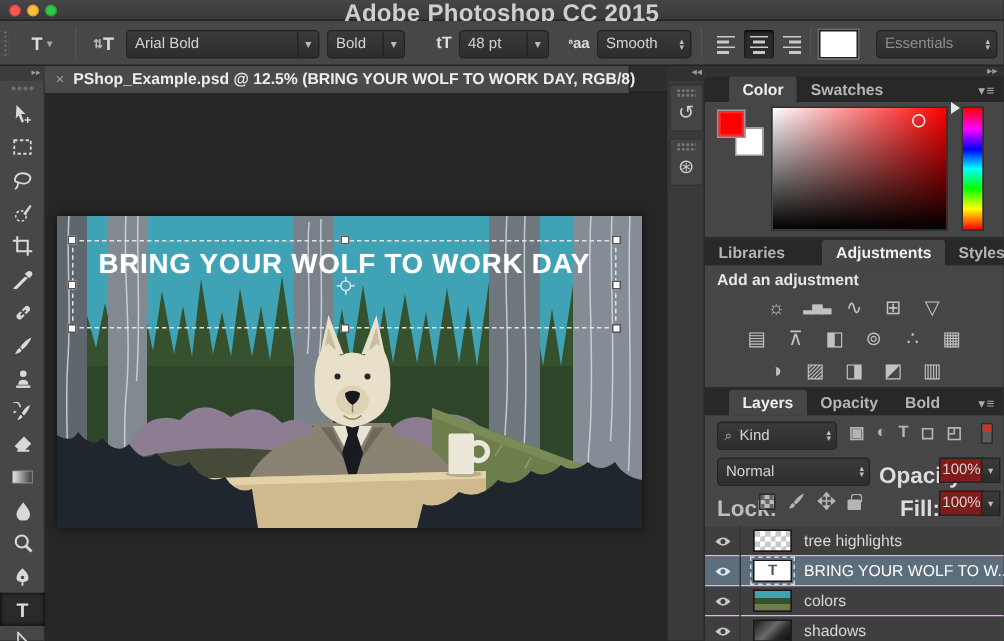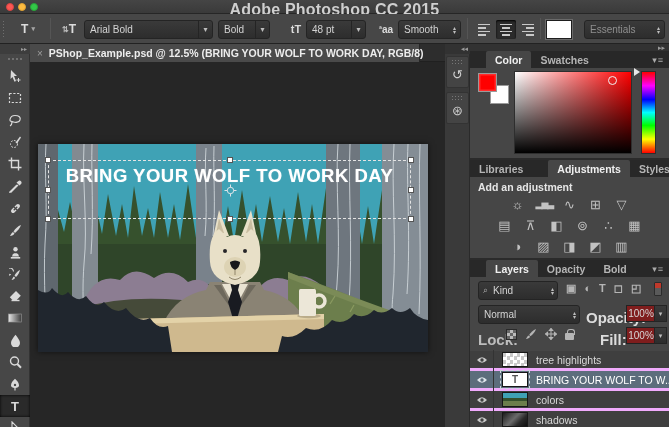--- a/index.html
+++ b/index.html
@@ -123,21 +123,21 @@
   .lockicons { position:absolute; left:36px; display:flex; gap:8px; align-items:center; }
   .checker8 { width:11px; height:11px; border:1px solid #2a2a2a;
     background:conic-gradient(#bbb 25%, #666 0 50%, #bbb 0 75%, #666 0) 0 0/6px 6px; }
   .padlock { position:relative; width:9px; height:7px; background:#b5b5b5; border-radius:1px; margin-top:5px; }
   .padlock::before { content:""; position:absolute; left:1.5px; top:-4px; width:6px; height:5px;
     border:1.5px solid #b5b5b5; border-bottom:none; border-radius:3px 3px 0 0; }
 
   
   #layer-list { position:absolute; left:0; top:74px; width:199px; height:76px; }
   .lrow { position:absolute; left:0; width:199px; height:20px; background:#3f3f3f;
-    border-bottom:3px solid #f0abfc; display:flex; align-items:center; }
+    border-bottom:1px solid #f0abfc; display:flex; align-items:center; }
   .lrow.selected { background:#5c6d7c; }
   .eyecell { width:24px; height:20px; display:flex; align-items:center; justify-content:center;
     border-right:1px solid #333; flex:none; }
   .thumb { width:26px; height:15px; margin-left:8px; border:1px solid #181818; flex:none; position:relative; }
   .thumb.checker { background:conic-gradient(#fff 25%, #c9c9c9 0 50%, #fff 0 75%, #c9c9c9 0) 0 0/7px 7px; }
   .thumb.texty { background:#fff; color:#555; font-size:10px; font-weight:bold; text-align:center;
     line-height:14px; outline:1px dashed #cfd6dd; outline-offset:1px; }
   .thumb.colorsart { background:linear-gradient(#3fa2b5 0 35%, #36512d 35% 65%, #6c7e4c 65%); }
   .thumb.shadowsart { background:linear-gradient(135deg,#1c1c1c,#6a6a6a 45%,#2a2a2a 70%,#0e0e0e); }
   .lname { margin-left:8px; font-size:10.5px; color:#d8d8d8; white-space:nowrap; }

